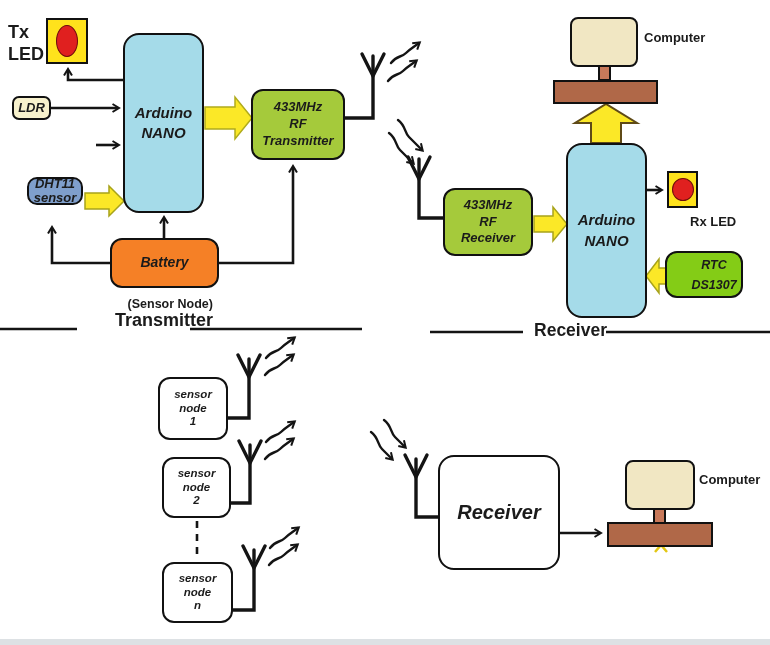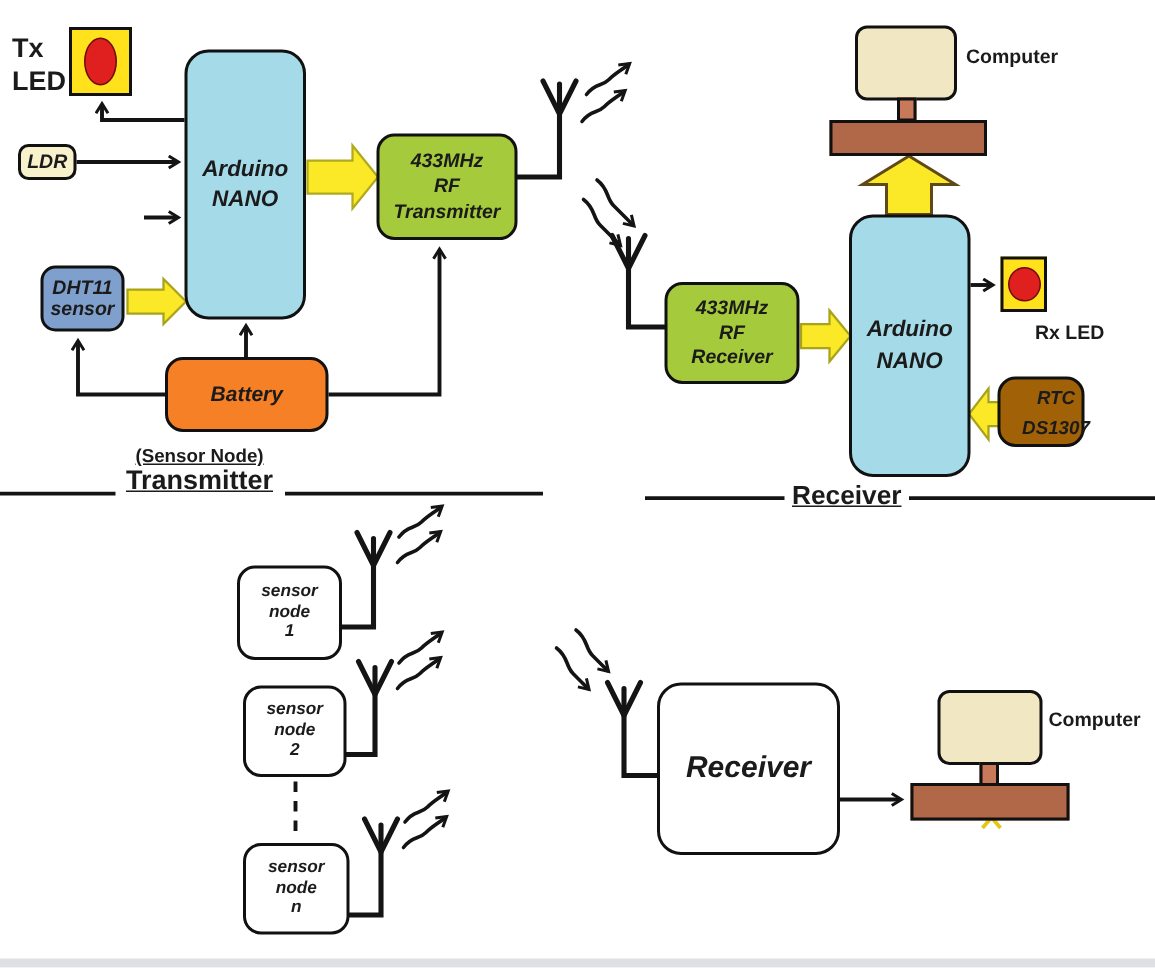--- a/index.html
+++ b/index.html
@@ -9,21 +9,21 @@
     font-family:"Liberation Sans",sans-serif;color:#1b1b1b;
   }
   .box{
     position:absolute;box-sizing:border-box;border:2.5px solid #111;
     display:flex;align-items:center;justify-content:center;text-align:center;
     font-weight:bold;white-space:pre-line;z-index:2;line-height:1.25;font-style:italic;
   }
   .lbl{
     position:absolute;font-weight:bold;white-space:pre-line;z-index:2;line-height:1.2;
   }
-  .cap{position:absolute;font-weight:bold;text-align:center;z-index:2;text-decoration:underline;}
+  .cap{position:absolute;font-weight:bold;text-align:right;z-index:2;}
   svg.overlay{position:absolute;left:0;top:0;z-index:1;}
   .led-oval{background:#e0201f;border:1.5px solid #6e0c0c;border-radius:50%;}
   .strip{position:absolute;left:0;top:639px;width:770px;height:6px;background:#dde1e4;z-index:0;}
 </style>
 </head>
 <body>
 
 <div class="canvas">
 
   <div class="strip"></div>
@@ -103,21 +103,21 @@
   <div class="lbl" style="left:8px;top:22px;font-size:18px;">Tx
 LED</div>
 
   <div class="box" style="left:46px;top:18px;width:42px;height:46px;background:#ffe21c;">
     <span class="led-oval" style="width:20px;height:30px;display:block;"></span>
   </div>
 
   <div class="box" style="left:12px;top:96px;width:39px;height:24px;background:#f7f1cc;border-radius:7px;font-size:13px;">LDR</div>
 
 
-  <div class="box" style="left:27px;top:177px;width:56px;height:44px;background:#7f9fcc;border-radius:10px;font-size:13px;line-height:1.1;text-align:center;">DHT11
+  <div class="box" style="left:27px;top:177px;width:56px;height:28px;background:#7f9fcc;border-radius:10px;font-size:13px;line-height:1.1;text-align:center;">DHT11
 sensor</div>
 
   <div class="box" style="left:123px;top:33px;width:81px;height:180px;background:#a5dbe9;border-radius:16px;font-size:15px;line-height:1.35;">Arduino
 NANO</div>
 
   <div class="box" style="left:251px;top:89px;width:94px;height:71px;background:#a5ca3b;border-radius:12px;font-size:13px;line-height:1.3;">433MHz
 RF
 Transmitter</div>
 
   <div class="box" style="left:110px;top:238px;width:109px;height:50px;background:#f58026;border-radius:12px;font-size:14px;">Battery</div>
@@ -135,21 +135,21 @@
 Receiver</div>
 
   <div class="box" style="left:566px;top:143px;width:81px;height:175px;background:#a5dbe9;border-radius:16px;font-size:15px;line-height:1.35;">Arduino
 NANO</div>
 
   <div class="box" style="left:667px;top:171px;width:31px;height:37px;background:#ffe21c;">
     <span class="led-oval" style="width:20px;height:21px;display:block;"></span>
   </div>
   <div class="lbl" style="left:659px;top:214px;font-size:13px;margin-left:31px;">Rx LED</div>
 
-  <div class="box" style="left:665px;top:251px;width:58px;height:47px;background:#a16207;border-radius:12px;font-size:12.5px;line-height:1.6;padding-left:20px;">RTC
+  <div class="box" style="left:665px;top:251px;width:78px;height:47px;background:#84cc16;border-radius:12px;font-size:12.5px;line-height:1.6;padding-left:20px;">RTC
 DS1307</div>
 
   <div class="cap" style="left:522px;top:320px;width:85px;font-size:17.5px;">Receiver</div>
 
   <div class="box" style="left:158px;top:377px;width:70px;height:63px;background:#fff;border-radius:12px;font-size:11.5px;line-height:1.2;">sensor
 node
 1</div>
 
   <div class="box" style="left:162px;top:457px;width:69px;height:61px;background:#fff;border-radius:12px;font-size:11.5px;line-height:1.2;">sensor
 node

